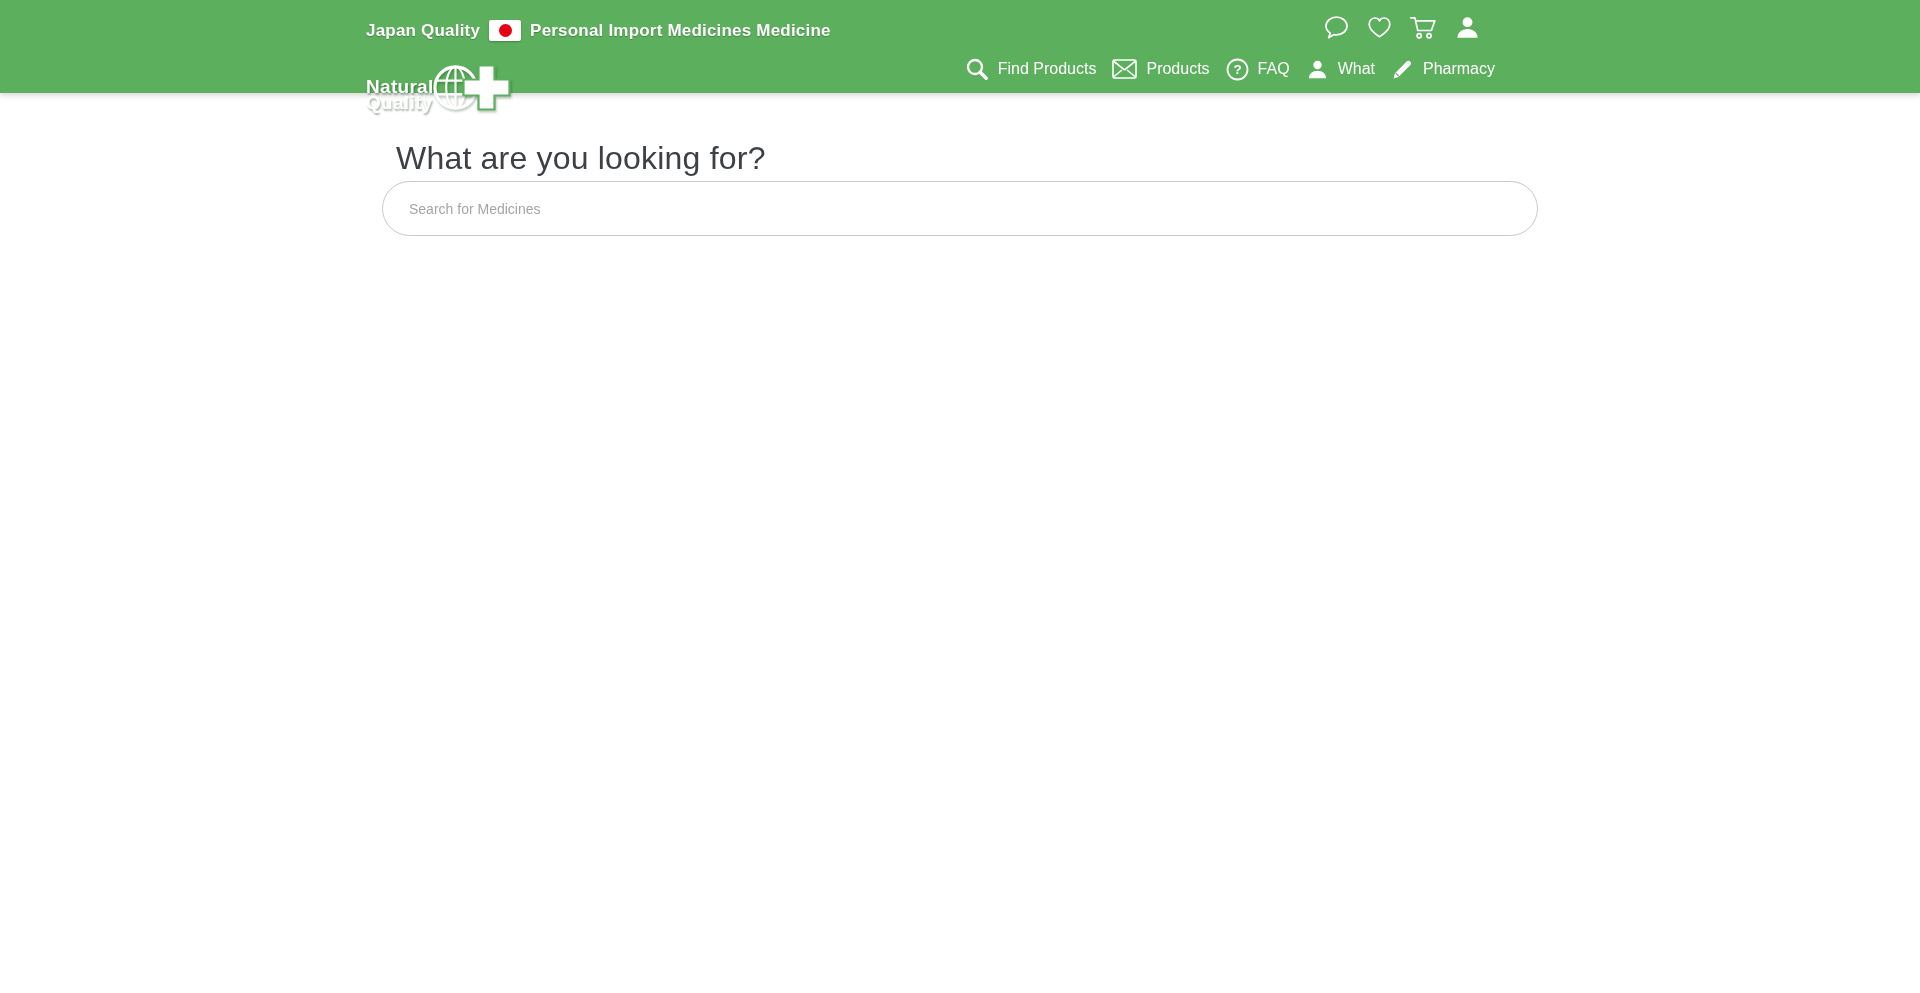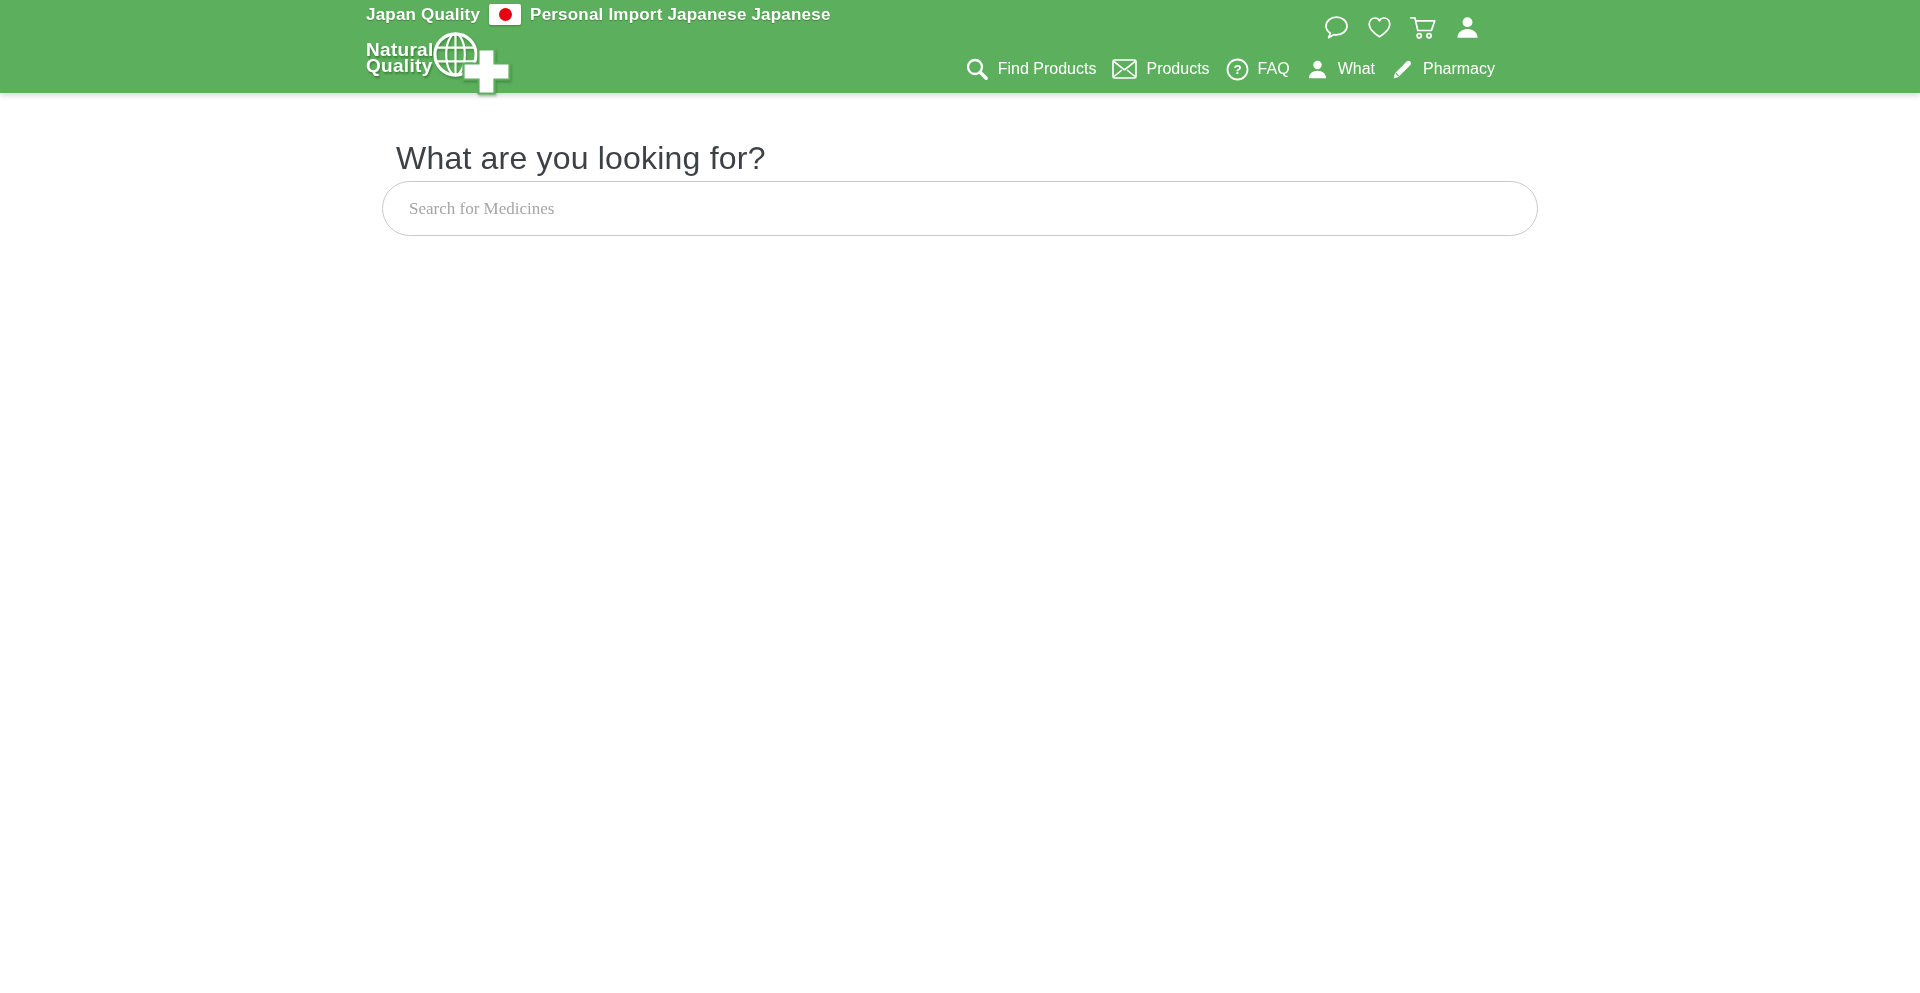--- a/index.html
+++ b/index.html
@@ -14,21 +14,21 @@
   
   .site-header {
     position: relative;
     width: 100%;
     height: 93px;
     background: #5caf5c;
     box-shadow: 0 2px 6px rgba(0,0,0,0.18);
   }
   .header-inner { position: relative; width: 100%; height: 100%; }
 
-  .header-left { position: absolute; left: 366px; top: 0; }
+  .header-left { position: absolute; left: 366px; top: 16px; }
 
   .tagline {
     display: flex;
     align-items: center;
     gap: 9px;
     margin-top: 4px;
     color: #ffffff;
     font-size: 17px;
     font-weight: bold;
     letter-spacing: 0.2px;
@@ -45,21 +45,21 @@
     box-shadow: 0 1px 2px rgba(0,0,0,0.25);
   }
   .flag-dot {
     width: 13px; height: 13px;
     border-radius: 50%;
     background: #e60012;
   }
 
   .logo {
     display: flex;
-    align-items: flex-start;
+    align-items: flex-end;
     margin-top: 11px;
     cursor: pointer;
     text-decoration: none;
   }
   .logo-text {
     display: flex;
     flex-direction: column;
     color: #ffffff;
     font-size: 19px;
     font-weight: bold;
@@ -120,41 +120,41 @@
     color: #3d4145;
     letter-spacing: 0.2px;
   }
   .search-input {
     display: block;
     width: 100%;
     height: 55px;
     border: 1px solid #c9c9c9;
     border-radius: 28px;
     padding: 0 26px;
-    font-size: 17px;
-    font-family: Liberation Serif, serif;
+    font-size: 14px;
+    font-family: Liberation Sans, sans-serif;
     color: #444444;
     outline: none;
     background: #ffffff;
   }
   .search-input::placeholder { color: #a5a5a5; }
 </style>
 </head>
 <body>
 
 <header class="site-header">
   <div class="header-inner">
 
     <div class="header-left">
       <div class="tagline">
         <span>Japan Quality</span>
         <span class="flag">
             <span class="flag-dot"></span>
           </span>
-        <span>Personal Import Japanese Japanese</span>
+        <span>Personal Import Medicines Medicine</span>
       </div>
 
       <a class="logo">
         <span class="logo-text">
           <span>Natural</span>
           <span>Quality</span>
         </span>
         <svg class="globe-svg" width="47" height="47" viewBox="0 0 48 48">
           <g fill="none" stroke="#ffffff">
             <circle cx="24" cy="24" r="21" stroke-width="3.2"></circle>

